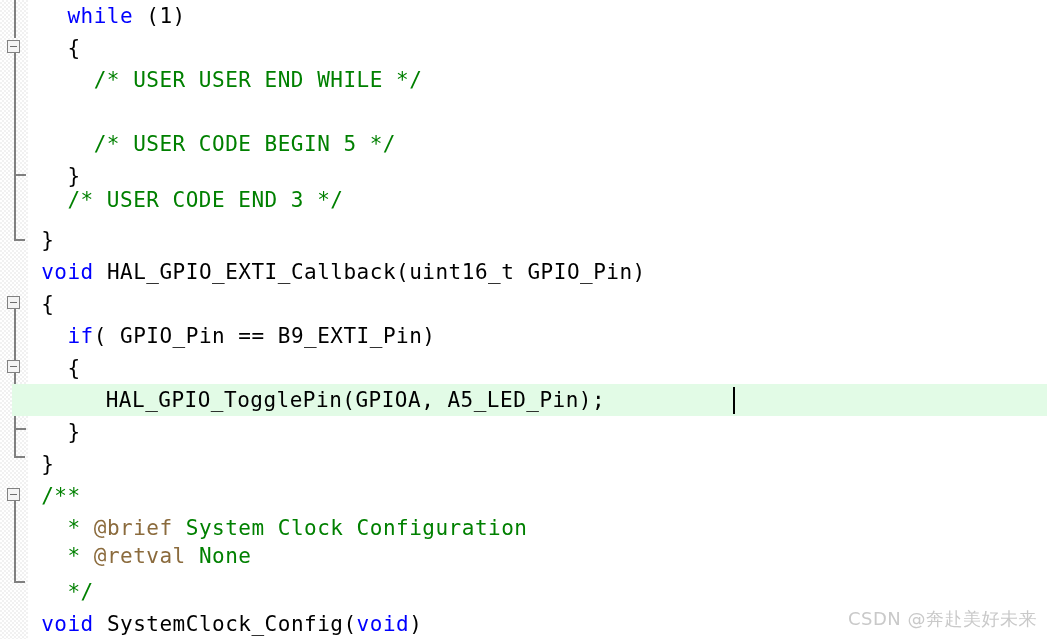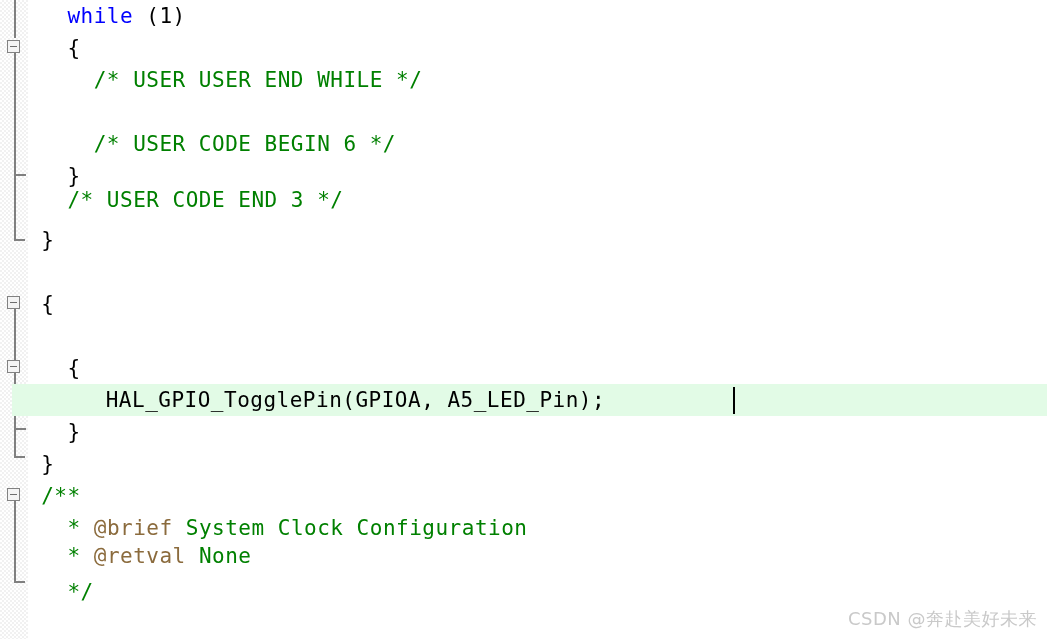--- a/index.html
+++ b/index.html
@@ -162,32 +162,35 @@
       <div class="fold-box" style="top: 296px;"></div>
       <div class="fold-box" style="top: 360px;"></div>
       <div class="fold-box" style="top: 488px;"></div>
     </div>
 
   <div id="code-surface">
       <div class="code-line" style="top: 0px;"><span class="gutter-pad"></span><span class="plain">   </span><span class="kw">while</span><span class="plain"> (1)</span></div>
       <div class="code-line" style="top: 32px;"><span class="gutter-pad"></span><span class="plain">   {</span></div>
       <div class="code-line" style="top: 64px;"><span class="gutter-pad"></span><span class="plain">     </span><span class="cmt">/* USER USER END WHILE */</span></div>
       <div class="code-line" style="top: 96px;"><span class="gutter-pad"></span></div>
-      <div class="code-line" style="top: 128px;"><span class="gutter-pad"></span><span class="plain">     </span><span class="cmt">/* USER CODE BEGIN 6 */</span></div>
+      <div class="code-line" style="top: 128px;"><span class="gutter-pad"></span><span class="plain">     </span><span class="cmt">/* USER CODE BEGIN 5 */</span></div>
       <div class="code-line" style="top: 160px;"><span class="gutter-pad"></span><span class="plain">   }</span></div>
       <div class="code-line" style="top: 184px;"><span class="gutter-pad"></span><span class="plain">   </span><span class="cmt">/* USER CODE END 3 */</span></div>
       <div class="code-line" style="top: 224px;"><span class="gutter-pad"></span><span class="plain"> }</span></div>
+      <div class="code-line" style="top: 256px;"><span class="gutter-pad"></span><span class="plain"> </span><span class="kw">void</span><span class="plain"> HAL_GPIO_EXTI_Callback(uint16_t GPIO_Pin)</span></div>
       <div class="code-line" style="top: 288px;"><span class="gutter-pad"></span><span class="plain"> {</span></div>
+      <div class="code-line" style="top: 320px;"><span class="gutter-pad"></span><span class="plain">   </span><span class="kw">if</span><span class="plain">( GPIO_Pin == B9_EXTI_Pin)</span></div>
       <div class="code-line" style="top: 352px;"><span class="gutter-pad"></span><span class="plain">   {</span></div>
       <div class="code-line current" style="top: 384px;"><span class="gutter-pad"></span><span class="plain">     HAL_GPIO_TogglePin(GPIOA, A5_LED_Pin); </span></div>
       <div class="code-line" style="top: 416px;"><span class="gutter-pad"></span><span class="plain">   }</span></div>
       <div class="code-line" style="top: 448px;"><span class="gutter-pad"></span><span class="plain"> }</span></div>
       <div class="code-line" style="top: 480px;"><span class="gutter-pad"></span><span class="plain"> </span><span class="cmt">/**</span></div>
       <div class="code-line" style="top: 512px;"><span class="gutter-pad"></span><span class="plain">   </span><span class="cmt">* </span><span class="doc">@brief</span><span class="cmt"> System Clock Configuration</span></div>
       <div class="code-line" style="top: 540px;"><span class="gutter-pad"></span><span class="plain">   </span><span class="cmt">* </span><span class="doc">@retval</span><span class="cmt"> None</span></div>
       <div class="code-line" style="top: 576px;"><span class="gutter-pad"></span><span class="plain">   </span><span class="cmt">*/</span></div>
+      <div class="code-line" style="top: 608px;"><span class="gutter-pad"></span><span class="plain"> </span><span class="kw">void</span><span class="plain"> SystemClock_Config(</span><span class="kw">void</span><span class="plain">)</span></div>
     </div>
 
   <div id="caret" style="left: 733px; top: 387px; height: 27px;"></div>
 
   <div id="watermark">CSDN @奔赴美好未来</div>
 
 </div>
 
 </body></html>

